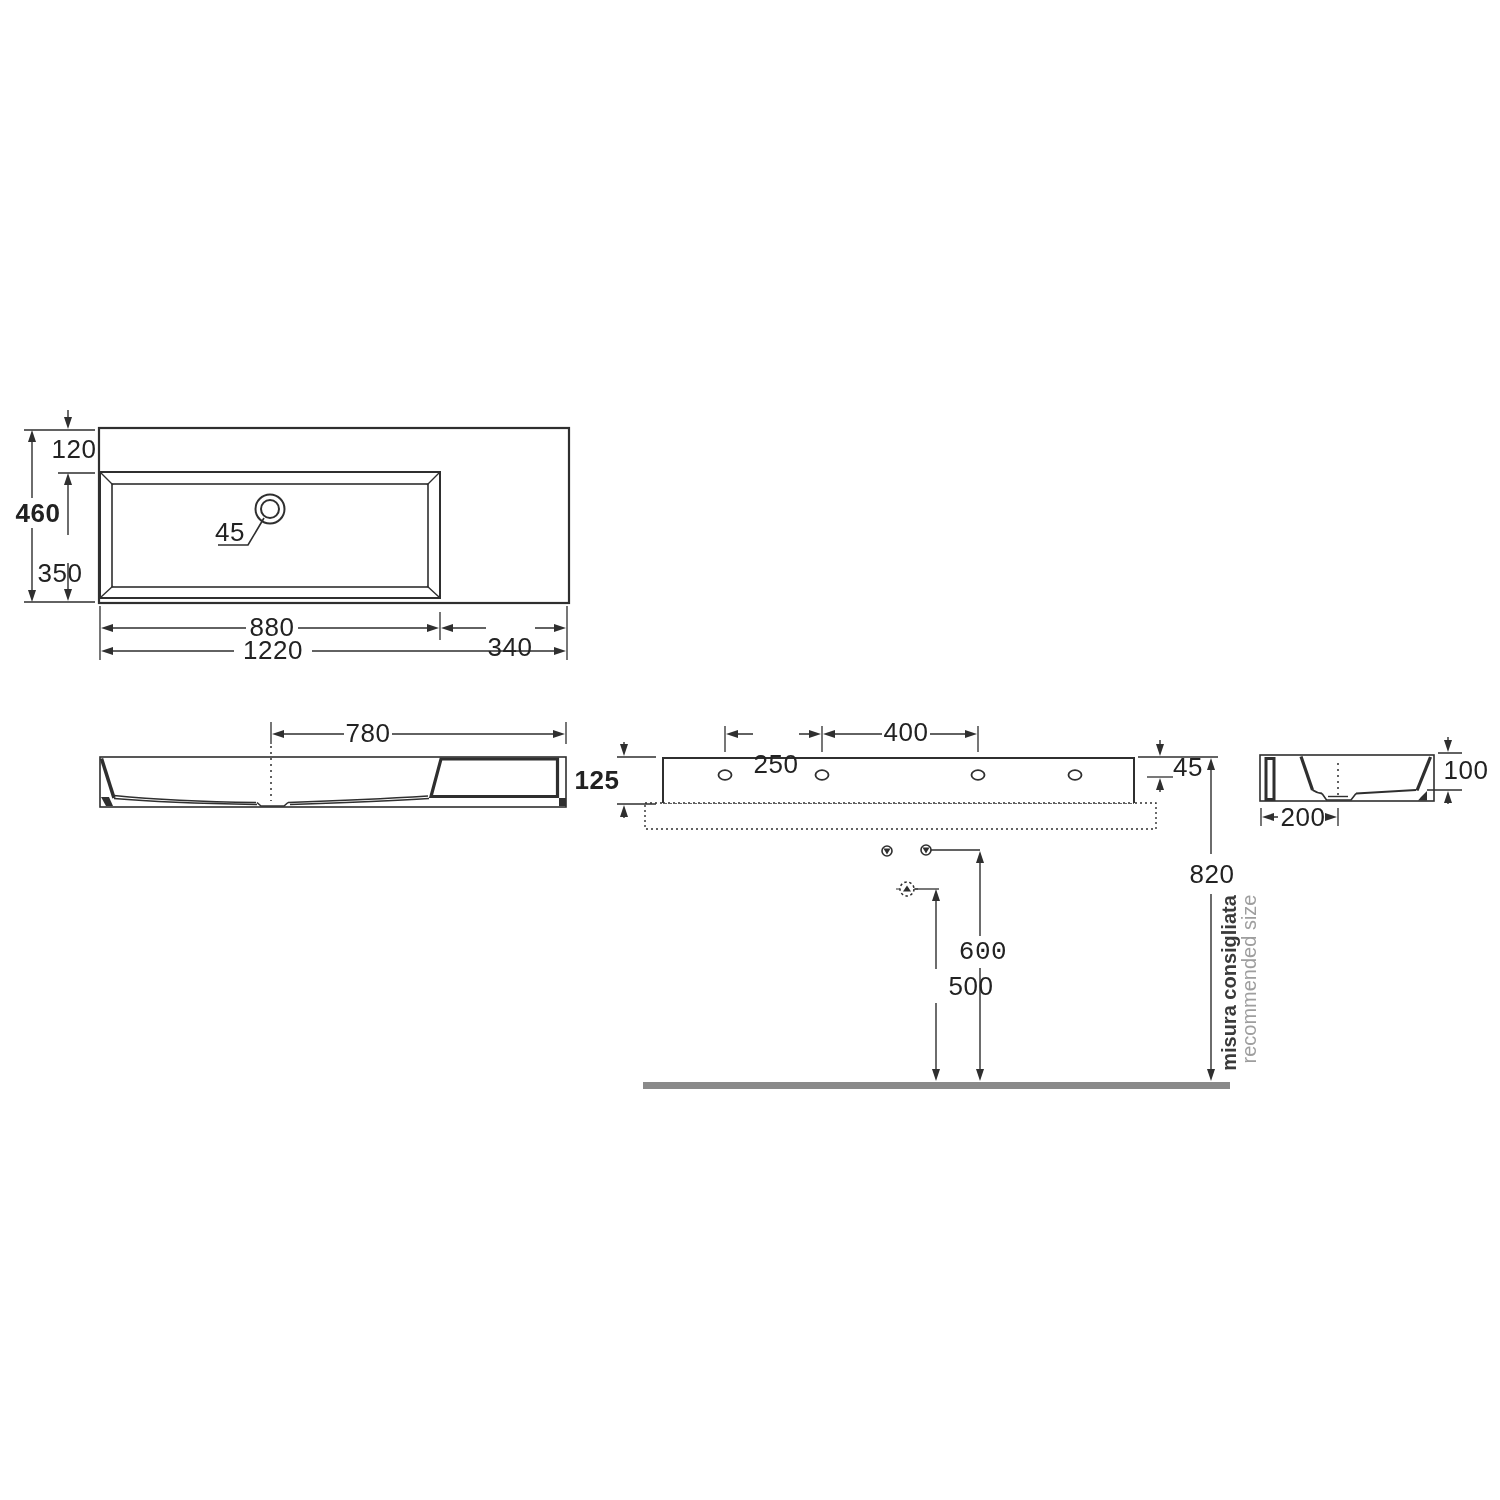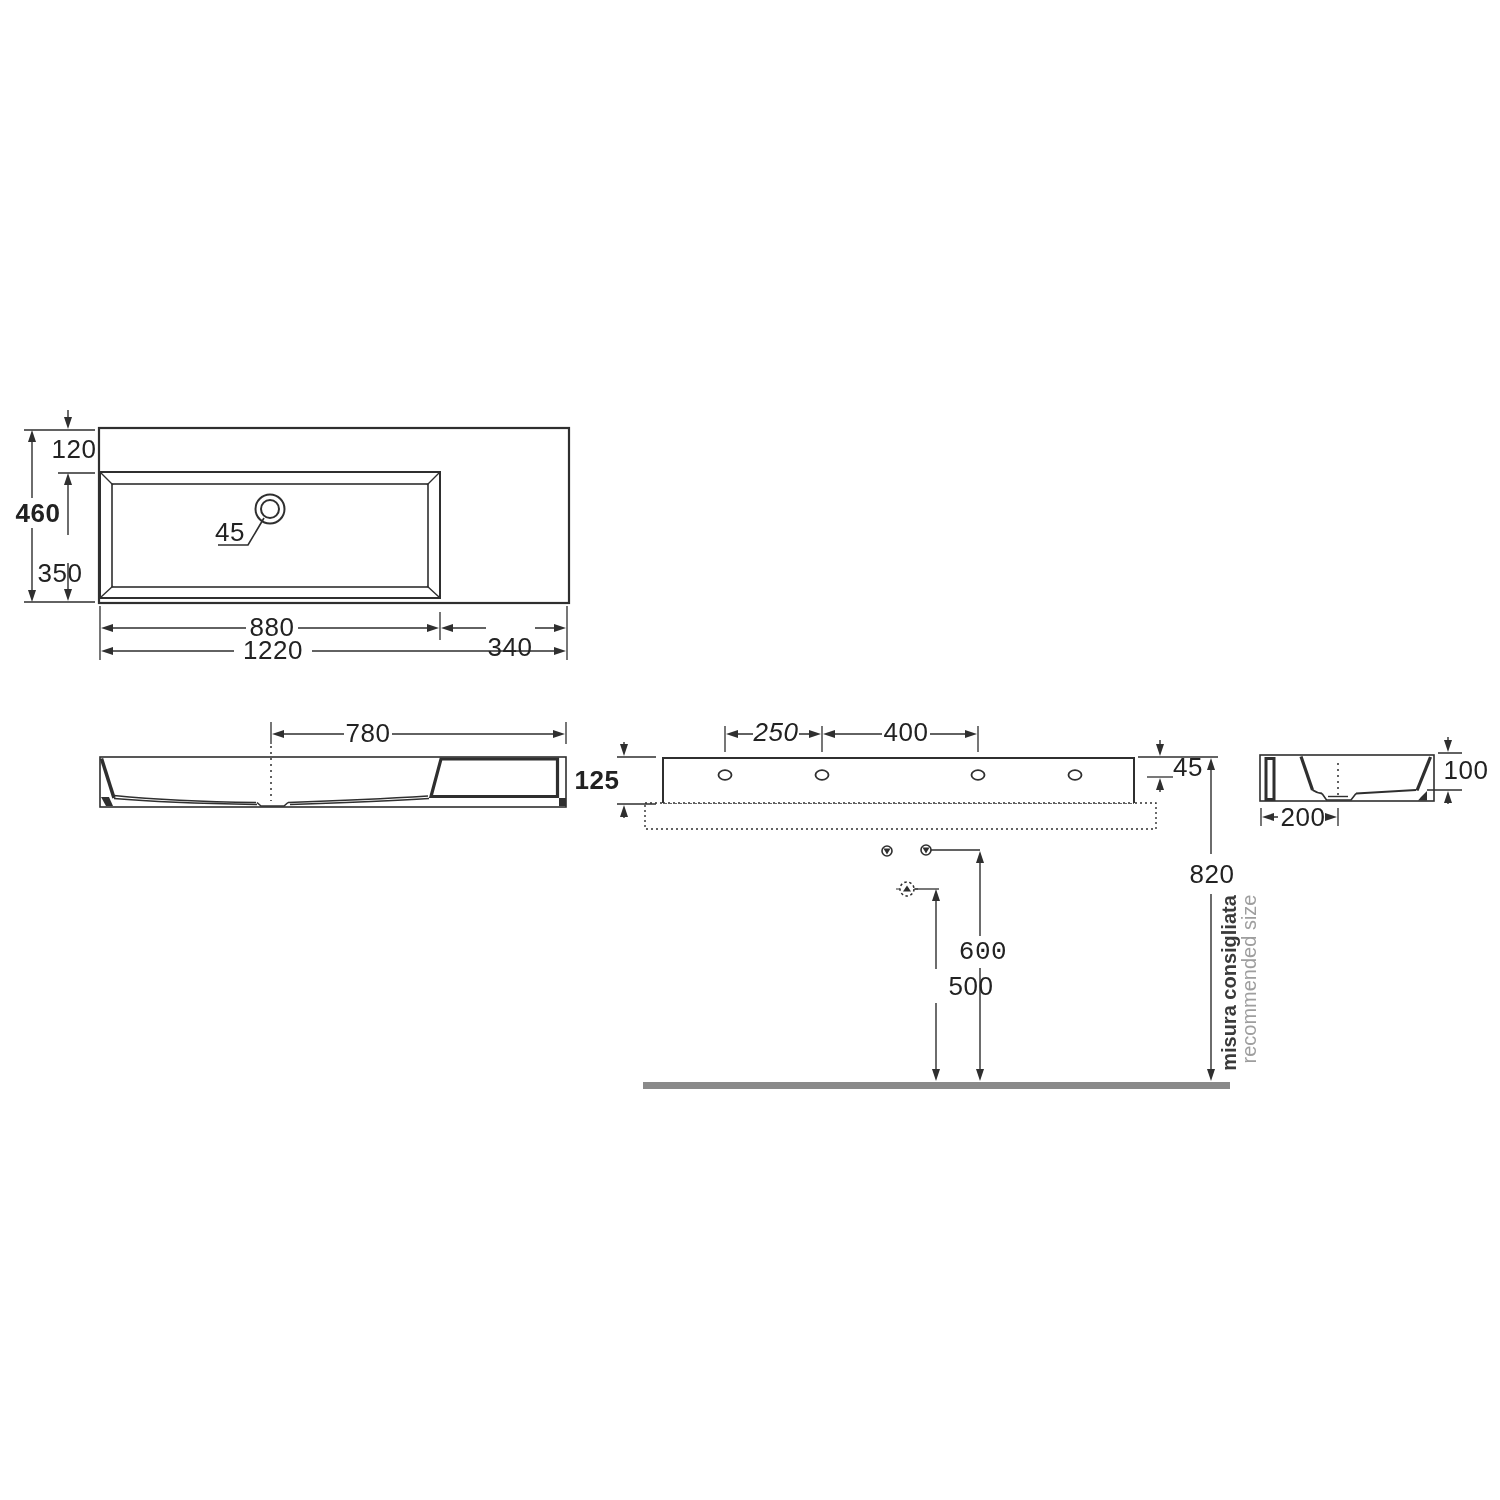--- a/index.html
+++ b/index.html
@@ -174,21 +174,21 @@
 <div class="dim" style="left:74px;top:449px;">120</div>
 <div class="dim" style="left:38px;top:513px;font-weight:bold;">460</div>
 <div class="dim" style="left:60px;top:549px;margin-top:24px;">350</div>
 <div class="dim" style="left:230px;top:532px;">45</div>
 <div class="dim" style="left:272px;top:627px;">880</div>
 <div class="dim" style="left:510px;top:627px;margin-top:20px;">340</div>
 <div class="dim" style="left:273px;top:650px;">1220</div>
 
 <div class="dim" style="left:368px;top:733px;">780</div>
 
-<div class="dim" style="left:776px;top:732px;font-style:italic;">250</div>
+<div class="dim" style="left:776px;top:764px;">250</div>
 <div class="dim" style="left:906px;top:732px;">400</div>
 <div class="dim" style="left:597px;top:780px;font-weight:bold;">125</div>
 <div class="dim" style="left:1188px;top:767px;">45</div>
 
 <div class="dim" style="left:1466px;top:770px;">100</div>
 <div class="dim" style="left:1303px;top:817px;">200</div>
 
 <div class="dim" style="left:1212px;top:874px;">820</div>
 <div class="dim" style="left:983px;top:952px;font-family:Liberation Mono, monospace;">600</div>
 <div class="dim" style="left:971px;top:986px;">500</div>

